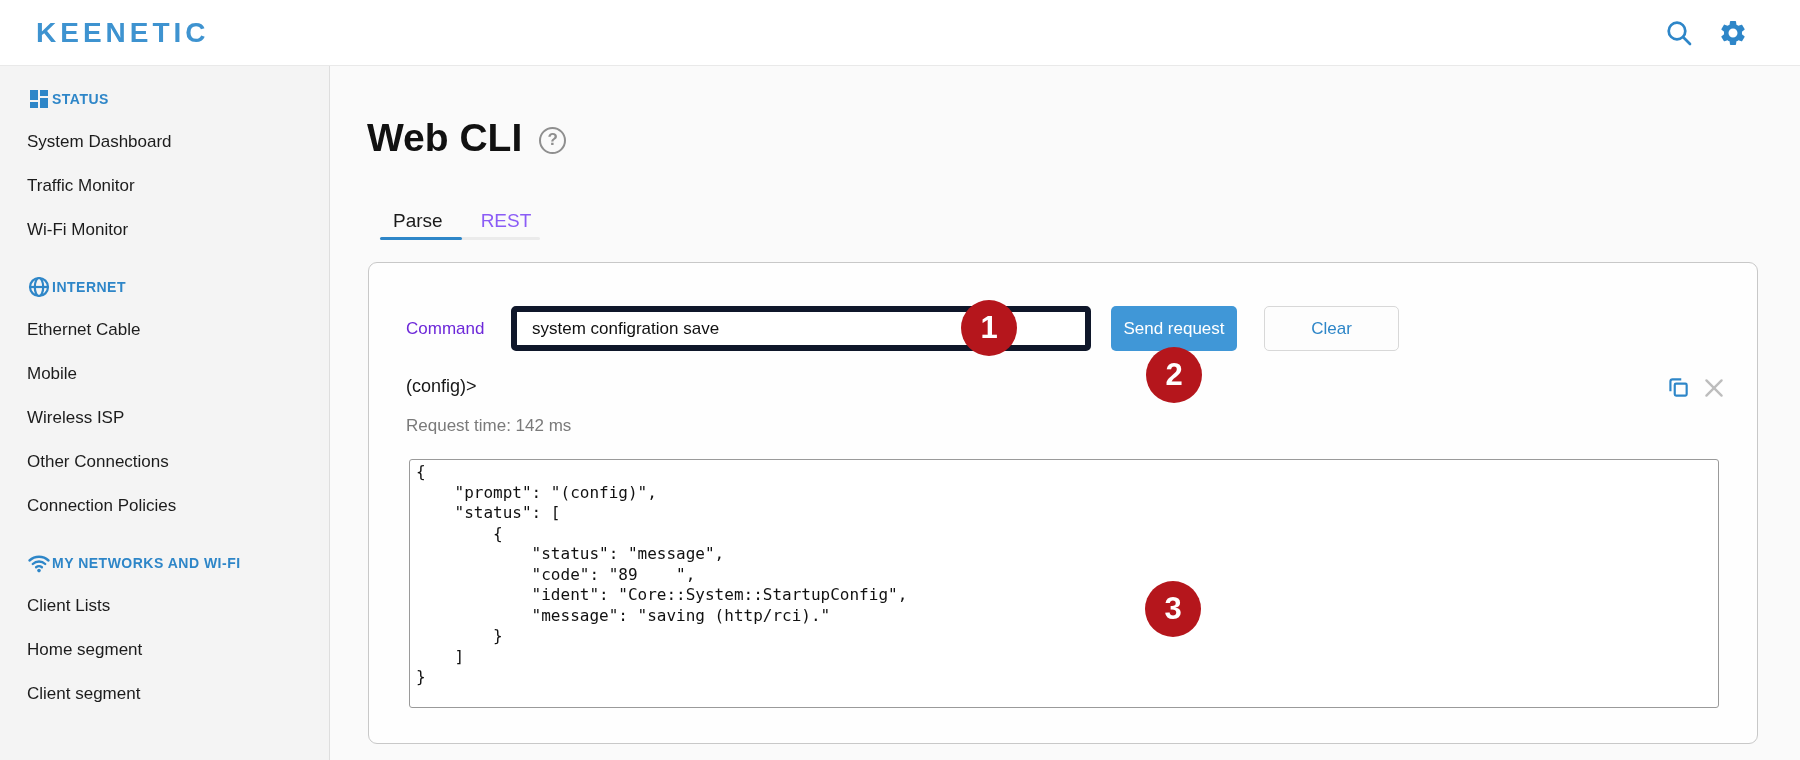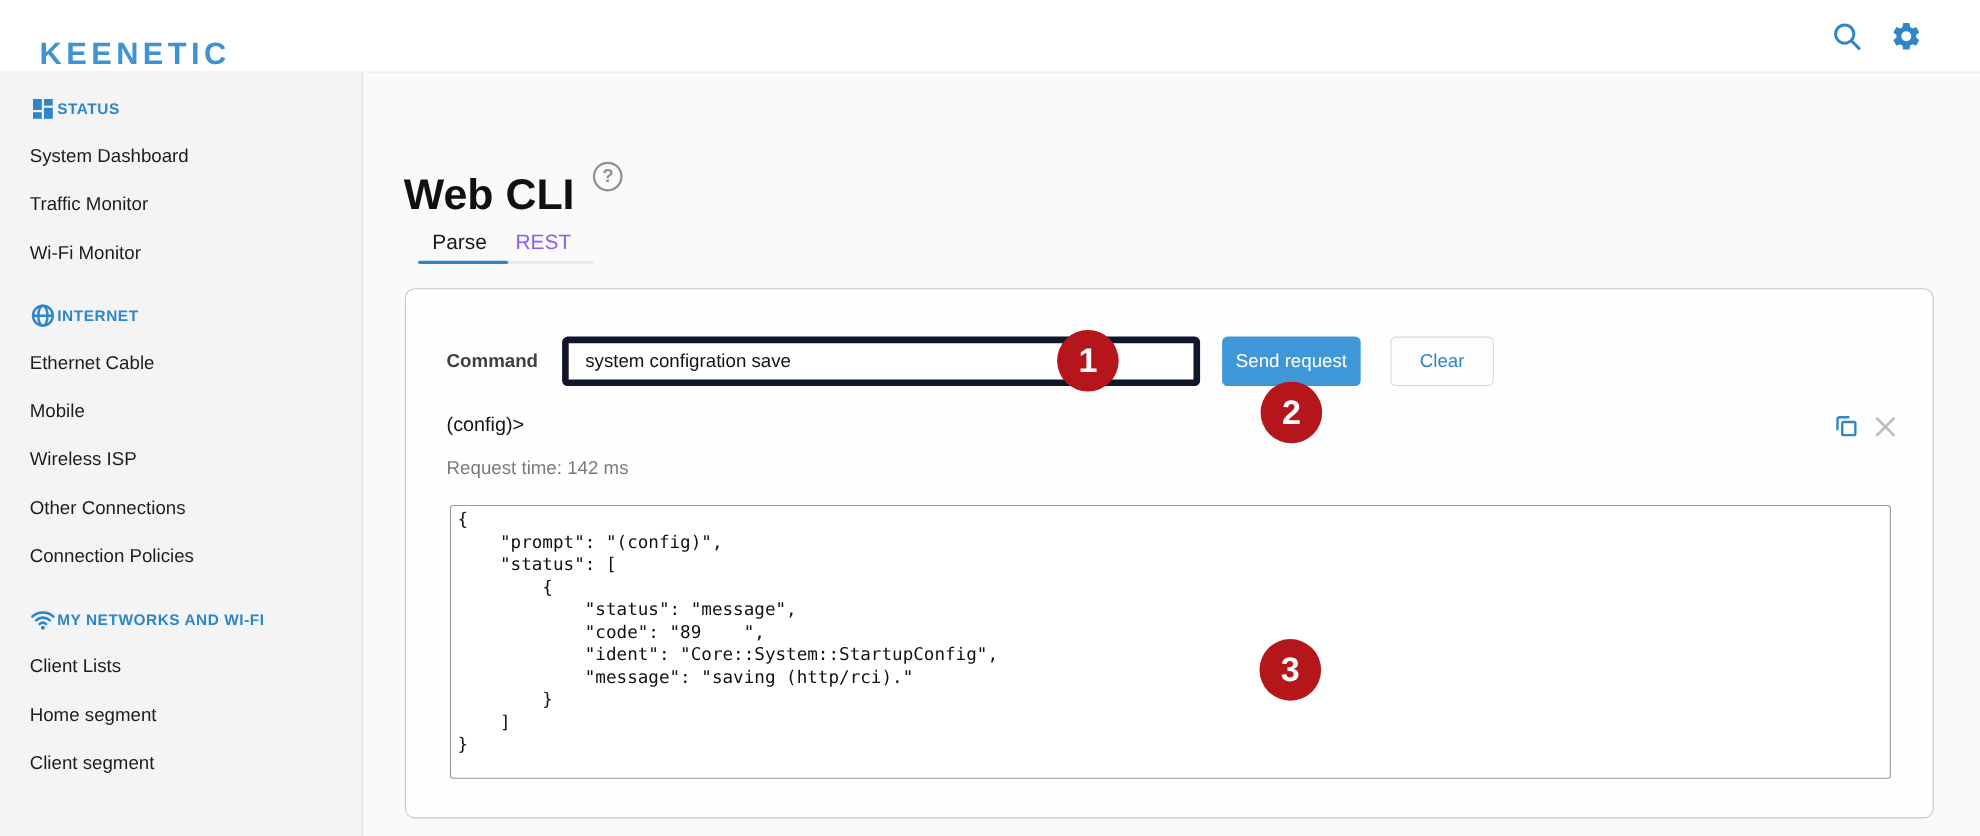--- a/index.html
+++ b/index.html
@@ -14,21 +14,20 @@
 
   
   .header {
     position: absolute; left: 0; top: 0; width: 1800px; height: 66px;
     background: #ffffff; border-bottom: 1px solid #e9e9e9; z-index: 5;
   }
   .logo {
     position: absolute; left: 36px; top: 17px;
     font-size: 28px; font-weight: 800; letter-spacing: 4px; color: #3e93d0;
     cursor: pointer;
-    margin-top: 16px;
   }
   .header-icons {
     position: absolute; right: 52px; top: 18px; display: flex; gap: 24px; align-items: center;
   }
   .hicon { width: 30px; height: 30px; cursor: pointer; }
 
   
   .sidebar {
     position: absolute; left: 0; top: 66px; width: 330px; height: 694px;
     background: #f4f4f4; border-right: 1px solid #dedede; padding-top: 6px;
@@ -45,62 +44,62 @@
     padding: 12px 0 12px 27px; font-size: 17px; color: #1c1c1c; cursor: pointer;
   }
   .section { margin-bottom: 8px; }
 
   
   .main { position: absolute; left: 330px; top: 66px; width: 1470px; height: 694px; }
 
   .page-title-row {
     position: absolute; left: 37px; top: 50px; display: flex; align-items: center; gap: 17px;
   }
-  .page-title { font-size: 39px; font-weight: 700; color: #111; margin-top: 40px; }
+  .page-title { font-size: 39px; font-weight: 700; color: #111; }
   .help-icon {
     width: 27px; height: 27px; border: 2px solid #8f8f8f; border-radius: 50%;
     color: #8f8f8f; font-size: 17px; font-weight: 700;
     display: flex; align-items: center; justify-content: center; cursor: pointer;
     margin-top: 4px;
   }
 
-  .tabs { position: absolute; left: 50px; top: 136px; display: flex; }
+  .tabs { position: absolute; left: 50px; top: 136px; display: flex; gap: 12px; }
   .tab { font-size: 19px; padding: 8px 13px 14px 13px; cursor: pointer; }
   .tab.active { color: #1a1a1a; }
   .tab.inactive { color: #8b5cf6; }
   .tab-track {
     position: absolute; left: 50px; top: 171px; width: 160px; height: 3px;
     background: #ebebeb; border-radius: 2px;
   }
   .tab-active-bar {
     position: absolute; left: 0; top: 0; width: 82px; height: 3px;
     background: #2e86c8; border-radius: 2px;
   }
 
   .card {
     position: absolute; left: 38px; top: 196px; width: 1390px; height: 482px;
     background: #fefefe; border: 1px solid #c8c8c8; border-radius: 9px;
   }
 
   .command-label {
-    position: absolute; left: 37px; top: 56px; font-size: 17px; color: #404040; font-weight: bold;
+    position: absolute; left: 37px; top: 56px; font-size: 17px; color: #6d28d9;
   }
   .command-input {
     position: absolute; left: 142px; top: 43px; width: 580px; height: 45px;
     border: 6px solid #0f172a; border-radius: 5px; background: #fff;
     font-family: "Liberation Sans", sans-serif; font-size: 17px; color: #111;
     padding: 0 60px 0 15px; outline: none;
   }
   .btn-send {
     position: absolute; left: 742px; top: 43px; width: 126px; height: 45px;
     background: #4097d7; border: none; border-radius: 5px;
     color: #ffffff; font-size: 17px; font-family: "Liberation Sans", sans-serif; cursor: pointer;
   }
   .btn-clear {
-    position: absolute; left: 895px; top: 43px; width: 94px; height: 45px;
+    position: absolute; left: 895px; top: 43px; width: 135px; height: 45px;
     background: #fdfdfd; border: 1px solid #d8d8d8; border-radius: 5px;
     color: #2e86c8; font-size: 17px; font-family: "Liberation Sans", sans-serif; cursor: pointer;
   }
 
   .badge {
     position: absolute; width: 56px; height: 56px; border-radius: 50%;
     background: #b5161c; color: #fff; font-size: 31px; font-weight: 700;
     display: flex; align-items: center; justify-content: center; z-index: 4;
   }
   .badge-1 { left: 592px; top: 37px; }

